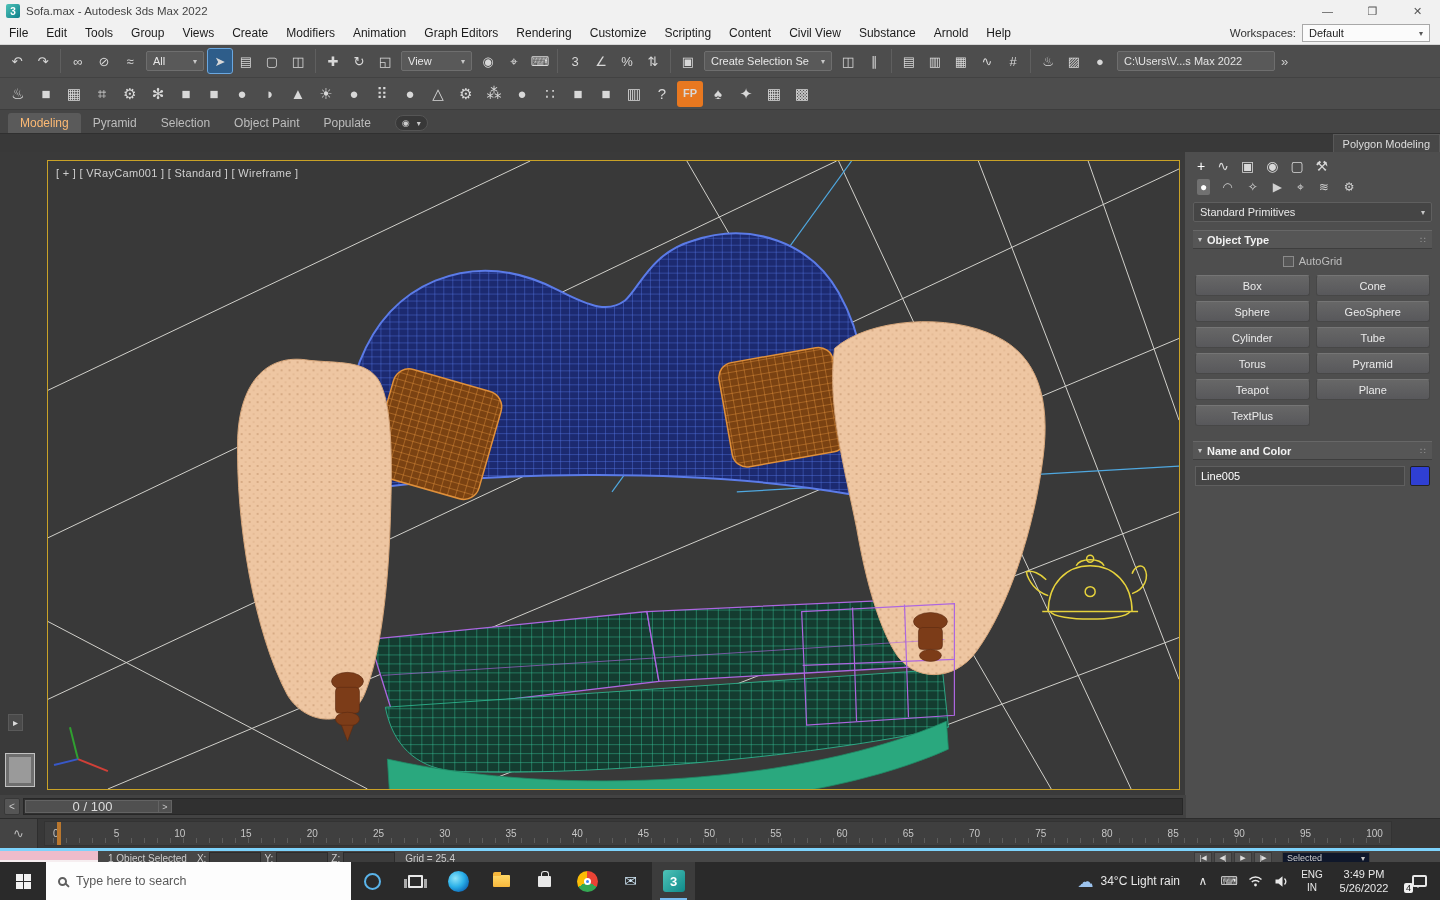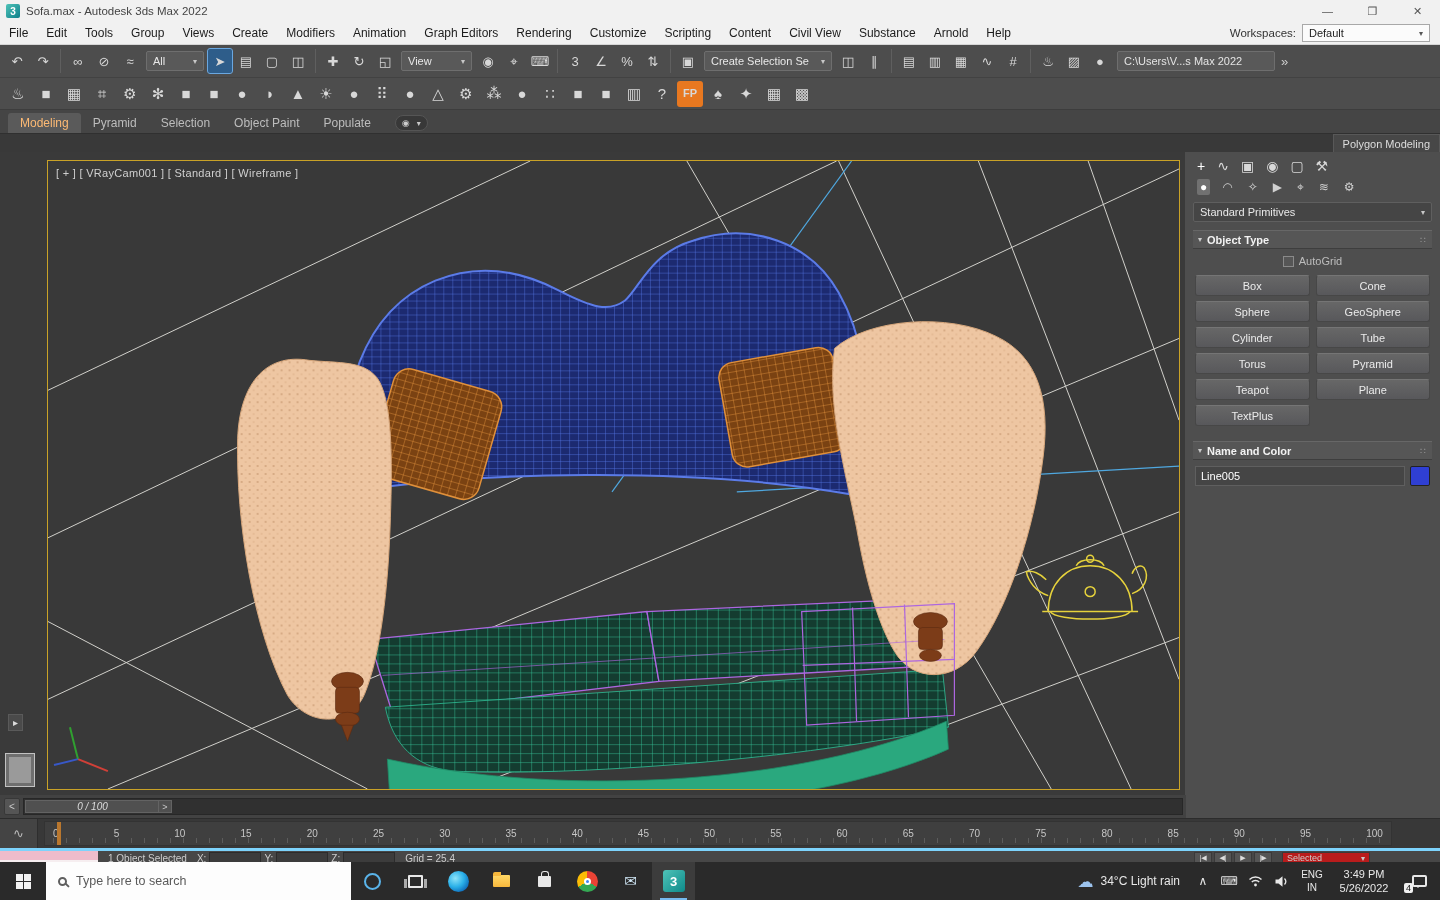--- a/index.html
+++ b/index.html
@@ -94,21 +94,21 @@
   .nc-input { flex:1; height:20px; background:#454545; border:1px solid #5f5f5f; color:#fff; font-size:11px; padding:0 5px;
               font-family:inherit; outline:none; }
   .nc-swatch { width:20px; height:20px; background:#2f3fd3; border:1px solid #222; border-radius:2px; flex:none; }
 
   
   .tslider { height:23px; background:#424242; display:flex; align-items:center; padding:0 4px; gap:3px; flex:none; }
   .ts-btn { width:16px; height:17px; background:#555; border:1px solid #383838; color:#ccc; font-size:10px;
             display:flex; align-items:center; justify-content:center; border-radius:2px; flex:none; }
   .ts-track { flex:1; height:17px; background:#303030; border:1px solid #272727; position:relative; }
   .ts-handle { position:absolute; left:1px; top:1px; bottom:1px; width:135px; background:#505050; border:1px solid #636363;
-               color:#ddd; font-size:10px; display:flex; align-items:center; justify-content:center;font-style:italic; }
+               color:#ddd; font-size:13px; display:flex; align-items:center; justify-content:center; }
   .ts-next { position:absolute; left:134px; top:1px; width:14px; bottom:1px; background:#505050; border:1px solid #636363;
              color:#ccc; font-size:9px; display:flex; align-items:center; justify-content:center; }
   .ts-spacer { width:254px; height:23px; background:#4e4e4e; flex:none; margin-right:-4px; }
 
   .ruler { height:30px; background:#383838; border-top:1px solid #2c2c2c; display:flex; align-items:stretch; flex:none; }
   .rl-btn { width:38px; display:flex; align-items:center; justify-content:center; color:#bbb; background:#444;
             border-right:1px solid #2e2e2e; font-size:13px; flex:none; }
   .rl-area { flex:1; position:relative; margin:2px 8px 2px 6px; background:#3f3f3f; border:1px solid #333; }
   .rl-ticks { display:flex; justify-content:space-between; padding:0 8px; height:100%; align-items:center; }
   .rl-tick { color:#c6c6c6; font-size:10px; }
@@ -123,21 +123,21 @@
   .listener { width:98px; height:18px; flex:none; }
   .l-top { height:9px; background:#eebccb; }
   .l-bot { height:9px; background:#f6eef0; }
   .st-text { margin-top:2px; white-space:nowrap; }
   .xyz { display:flex; gap:3px; margin-top:1px; align-items:center; }
   .st-in { width:52px; height:12px; background:#3c3c3c; border:1px solid #2c2c2c; outline:none; }
   .st-grid { margin-top:2px; white-space:nowrap; }
   .transport { margin-left:auto; display:flex; gap:2px; margin-top:1px; }
   .tr-btn { width:18px; height:12px; background:#555; border:1px solid #3a3a3a; color:#ddd; font-size:7px;
             display:flex; align-items:center; justify-content:center; }
-  .st-sel { width:88px; height:12px; background:#b91c1c; border:1px solid #3a3a3a; display:flex; align-items:center;
+  .st-sel { width:88px; height:12px; background:#0f172a; border:1px solid #3a3a3a; display:flex; align-items:center;
             justify-content:space-between; padding:0 4px; font-size:9px; margin-right:70px; margin-top:1px; }
 
   
   .taskbar { height:38px; background:#2a2a2a; display:flex; align-items:center; color:#e8e8e8; flex:none; }
   .tb-start { width:46px; height:100%; display:flex; align-items:center; justify-content:center; }
   .winlogo { display:grid; grid-template-columns:7px 7px; gap:1px; }
   .winlogo i { width:7px; height:7px; background:#f2f2f2; display:block; }
   .tb-search { width:305px; height:100%; background:#fdfdfd; display:flex; align-items:center; gap:9px; padding-left:12px; }
   .mag { width:9px; height:9px; border:2px solid #5f5f5f; border-radius:50%; position:relative; flex:none; }
   .mag::after { content:""; position:absolute; width:6px; height:2px; background:#5f5f5f; transform:rotate(45deg);

